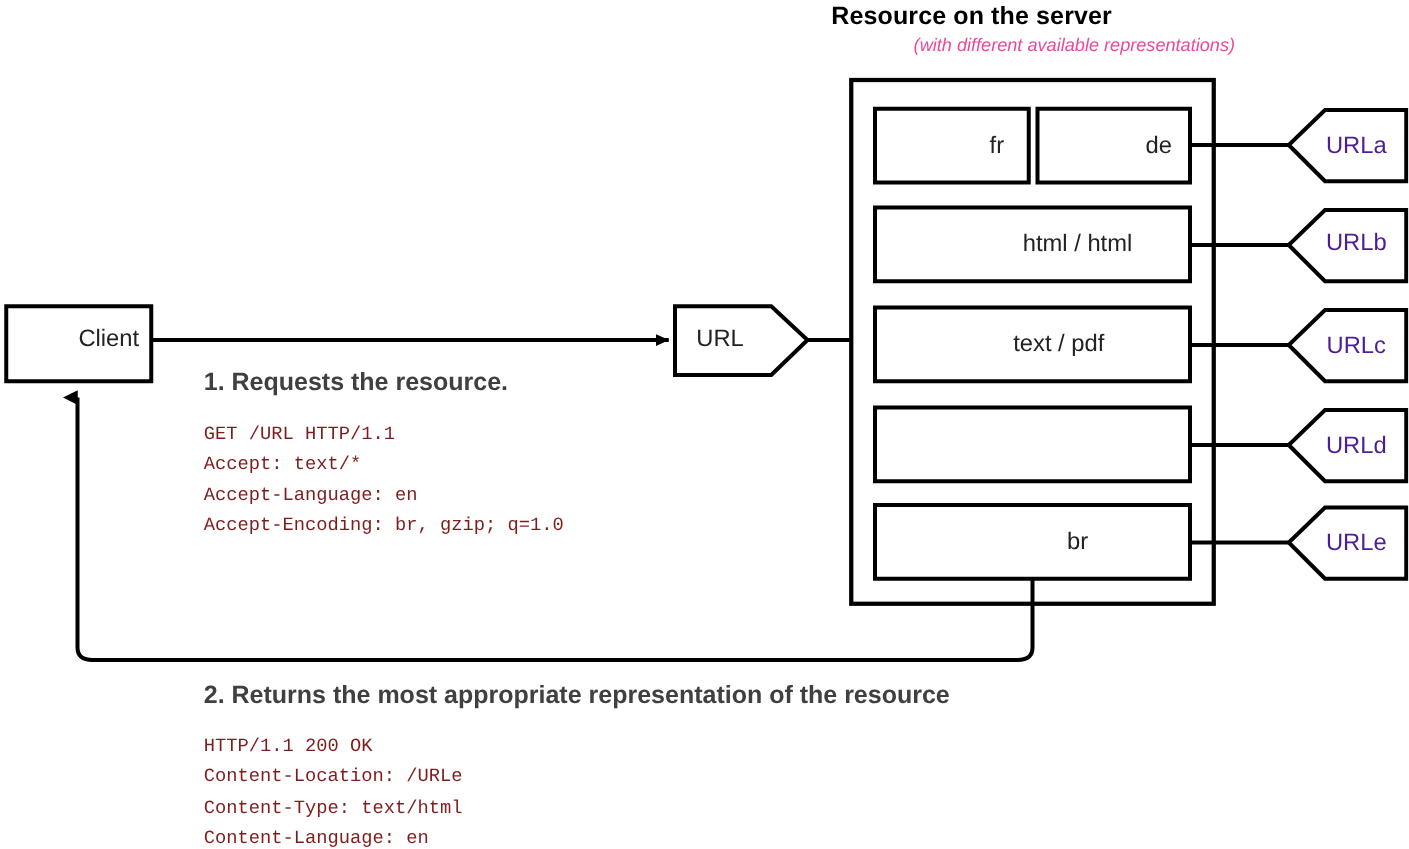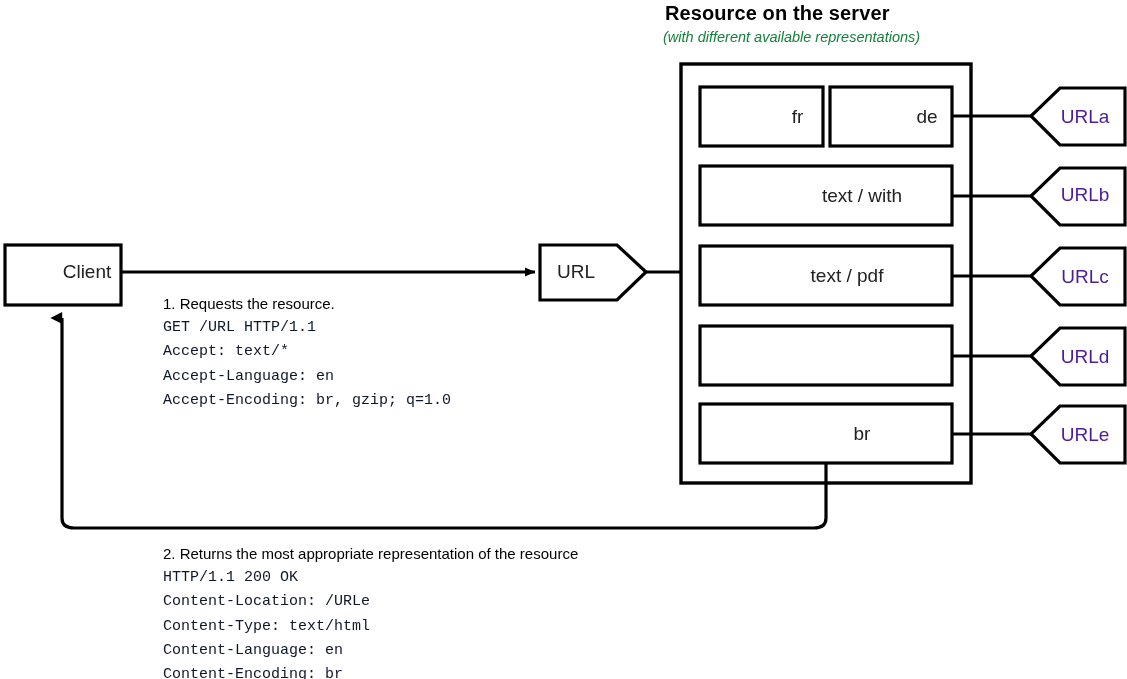--- a/index.html
+++ b/index.html
@@ -34,24 +34,24 @@
     top: 2px;
     font-size: 20px;
     font-weight: bold;
     color: #000000;
     letter-spacing: 0.1px;
   }
   .server-subtitle {
     left: 663px;
     top: 29px;
     width: 325px;
-    text-align: left;
+    text-align: right;
     font-size: 14.5px;
     font-style: italic;
-    color: #15803d;
+    color: #ec4899;
   }
   
   .node-label {
     font-size: 19px;
     color: #222222;
     text-align: center;
     white-space: pre;
   }
   .client-label { left: 5px;   top: 261px; width: 116px; padding-left: 24px; }
   .url-label    { left: 543px; top: 261px; width: 66px;  }
@@ -66,30 +66,31 @@
   .tag-label {
     position: absolute;
     font-size: 19px;
     color: #4c1d95;
     text-align: center;
     width: 86px;
     left: 1042px;
   }
   
   .msg-heading {
-    font-size: 15px;
-    font-weight: normal;
-    color: #000000;
+    font-size: 20px;
+    font-weight: bold;
+    color: #404040;
   }
   .msg-body {
     font-family: "Liberation Mono", monospace;
     font-size: 15px;
     line-height: 24.3px;
-    color: #0f172a;
+    color: #7f1d1d;
     white-space: pre;
+    margin-top: 20px;
   }
   #req-heading { left: 163px; top: 295px; }
   #req-body    { left: 163px; top: 316px; }
   #res-heading { left: 163px; top: 545px; }
   #res-body    { left: 163px; top: 566px; }
 </style>
 </head>
 <body>
 
 <div id="canvas">
@@ -142,21 +143,21 @@
   <div class="txt server-title">Resource on the server</div>
 
   <div class="txt server-subtitle">(with different available representations)</div>
 
   <div class="txt node-label client-label">Client</div>
 
   <div class="txt node-label url-label">URL</div>
 
   <div class="rep-label" style="left:700px; top:106px; width:123px;">fr</div>
   <div class="rep-label" style="left:830px; top:106px; width:122px;">de</div>
-  <div class="rep-label" style="left:700px; top:185px; width:252px;">text / with</div>
+  <div class="rep-label" style="left:700px; top:185px; width:252px;">html / html</div>
   <div class="rep-label" style="left:700px; top:265px; width:222px;">text / pdf</div>
   <div class="rep-label" style="left:700px; top:423px; width:252px;">br</div>
 
   <div class="tag-label" style="top:106px;">URLa</div>
   <div class="tag-label" style="top:184px;">URLb</div>
   <div class="tag-label" style="top:266px;">URLc</div>
   <div class="tag-label" style="top:346px;">URLd</div>
   <div class="tag-label" style="top:424px;">URLe</div>
 
   <div class="txt msg-heading" id="req-heading">1. Requests the resource.</div>

